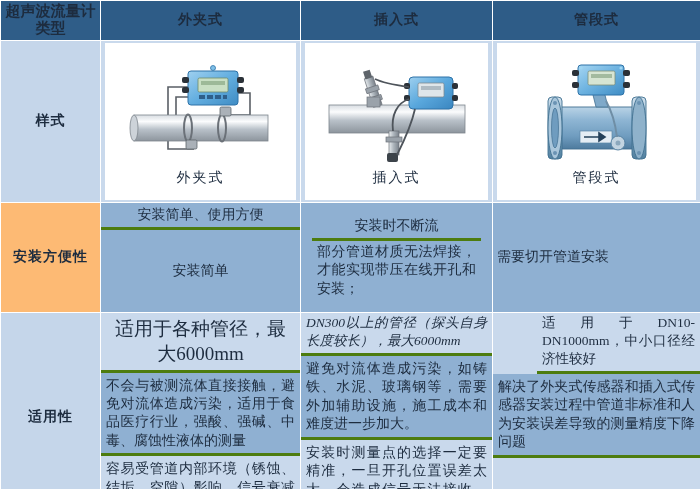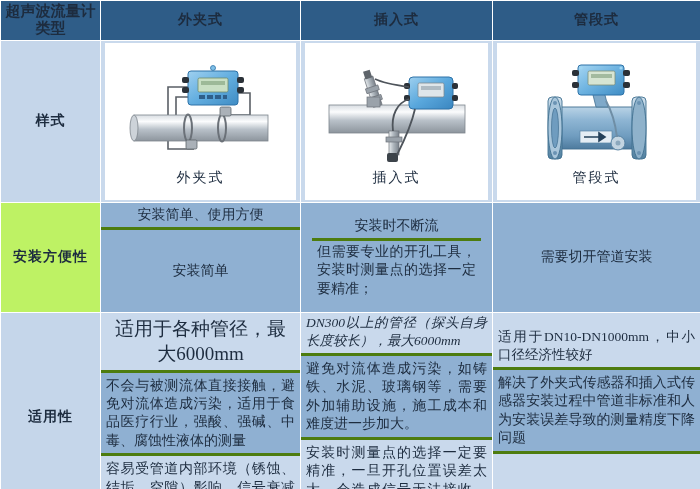--- a/index.html
+++ b/index.html
@@ -53,29 +53,29 @@
     letter-spacing:0;
   }
   
   .lbl{
     text-align:center;
     font-weight:bold;
     font-size:16px;
     letter-spacing:1px;
     color:#17293c;
   }
-  .lbl-dark{background:#bef264;}
+  .lbl-dark{background:#fdba74;}
   .lbl-light{background:#c5d6ea;}
 
   
   .tone-a{background:#c9d9ec;}   
   .tone-b{background:#8fb0d2;}   
   .tone-img{background:#c9d9ec;}
 
-  .ctr{text-align:center;}
+  .ctr{}
   .just{text-align:justify;text-align-last:left;}
 
   
   .imgcell{padding:6px 8px;}
   .frame{
     background:#ffffff;
     width:100%;
     height:100%;
     box-sizing:border-box;
     display:flex;
@@ -294,21 +294,21 @@
     <td class="tone-b" style="padding:0;">
       <div class="stack">
         <div class="sub ctr tone-b" style="flex:0 0 26px;">安装简单、使用方便</div>
         <div class="sub ctr tone-b" style="flex:1;">安装简单</div>
       </div>
     </td>
 
     <td class="tone-b" style="padding:11px;">
       <div class="stack">
         <div class="sub ctr tone-b" style="flex:0 0 26px;">安装时不断流</div>
-        <div class="sub just tone-b" style="flex:1;display:block;padding-top:2px;">但需要专业的开孔工具，安装时测量点的选择一定要精准；</div>
+        <div class="sub just tone-b" style="flex:1;display:block;padding-top:2px;">部分管道材质无法焊接，才能实现带压在线开孔和安装；</div>
       </div>
     </td>
 
     <td class="tone-b ctr">需要切开管道安装</td>
   </tr>
 
   <tr style="height:180px;">
     <td class="lbl lbl-light">适用性</td>
 
     <td class="tone-a" style="padding:0;">
@@ -322,21 +322,21 @@
     <td class="tone-a" style="padding:0;">
       <div class="stack">
         <div class="sub tone-a just" style="flex:0 0 36px;display:block;font-size:13.5px;padding-top:1px;font-style:italic;">DN300以上的管径（探头自身长度较长），最大6000mm</div>
         <div class="sub tone-b just" style="flex:0 0 78px;display:block;padding-top:4px;">避免对流体造成污染，如铸铁、水泥、玻璃钢等，需要外加辅助设施，施工成本和难度进一步加大。</div>
         <div class="sub tone-a just" style="flex:1;display:block;padding-top:4px;">安装时测量点的选择一定要精准，一旦开孔位置误差太大，会造成信号无法接收，不能实现有效测量；</div>
       </div>
     </td>
 
     <td class="tone-a" style="padding:0;">
       <div class="stack">
-        <div class="sub tone-a just" style="flex:0 0 36px;display:block;font-size:13.5px;padding-top:15px;">适用于DN10-DN1000mm，中小口径经济性较好</div>
+        <div class="sub tone-a just" style="flex:0 0 36px;display:block;font-size:13.5px;padding-top:1px;margin-left:44px;">适用于DN10-DN1000mm，中小口径经济性较好</div>
         <div class="sub tone-b just" style="flex:0 0 78px;display:block;padding-top:4px;">解决了外夹式传感器和插入式传感器安装过程中管道非标准和人为安装误差导致的测量精度下降问题</div>
         <div class="sub tone-a" style="flex:1;"></div>
       </div>
     </td>
   </tr>
 
 </tbody>
     </table>
 </div>
 

